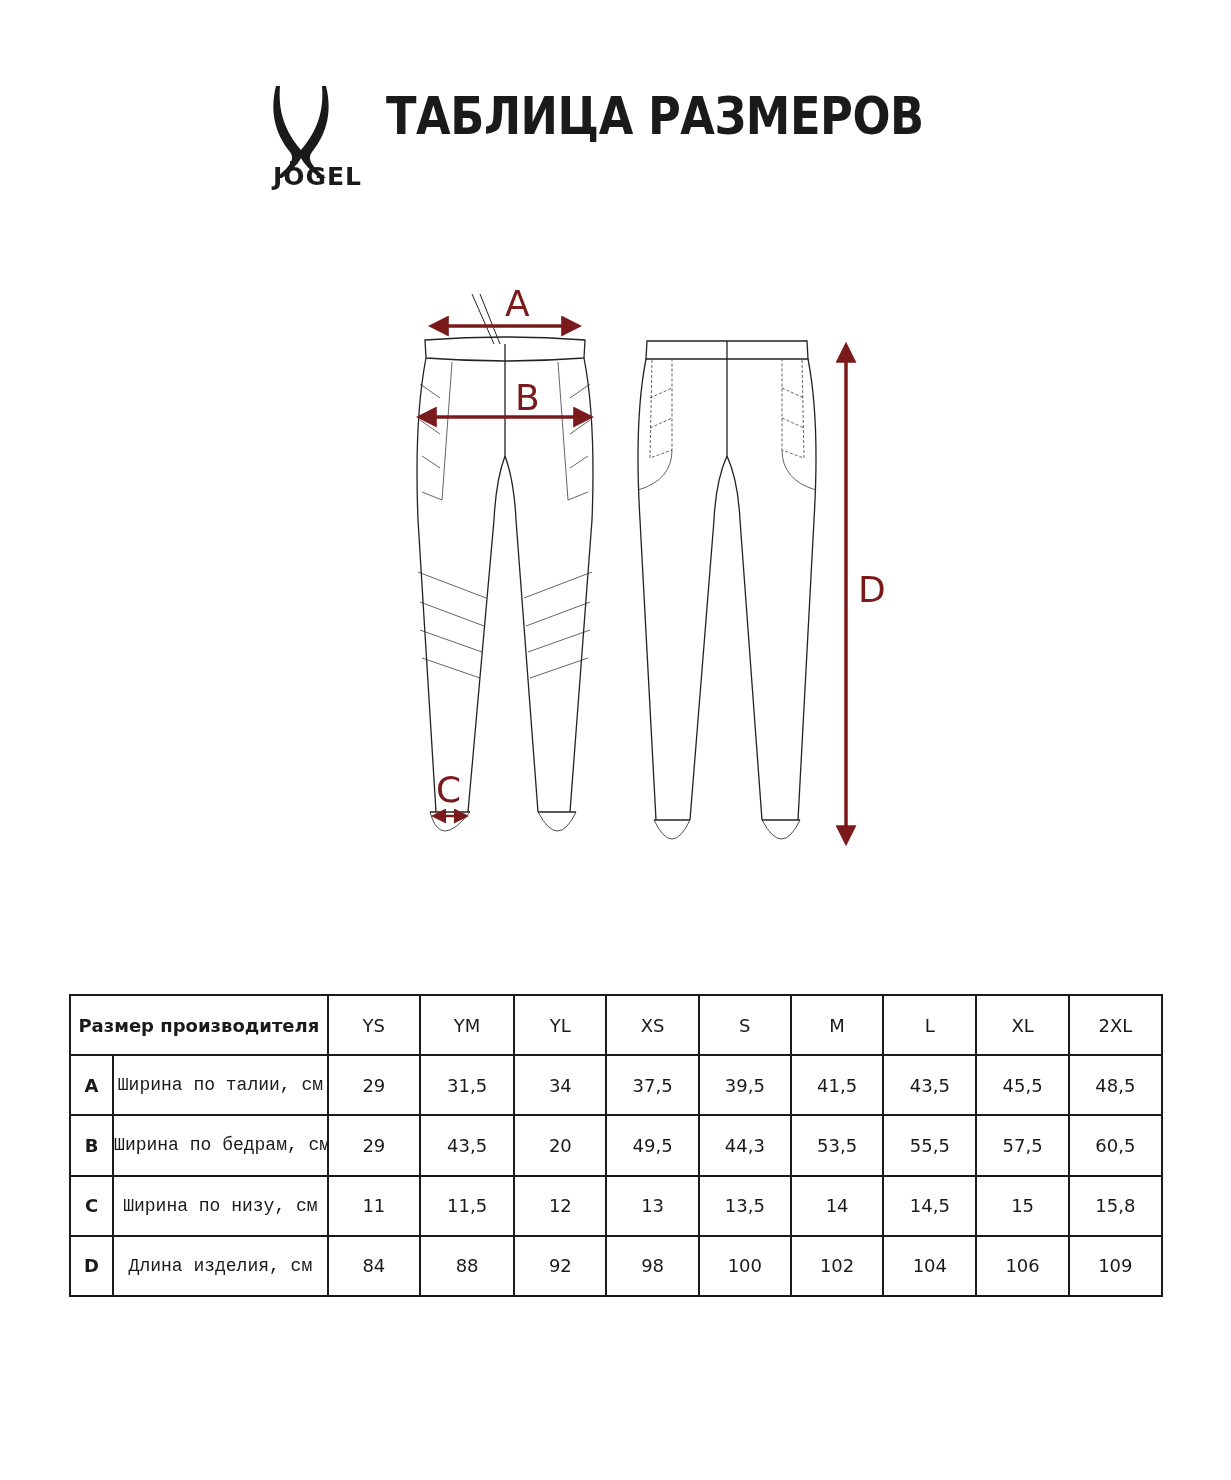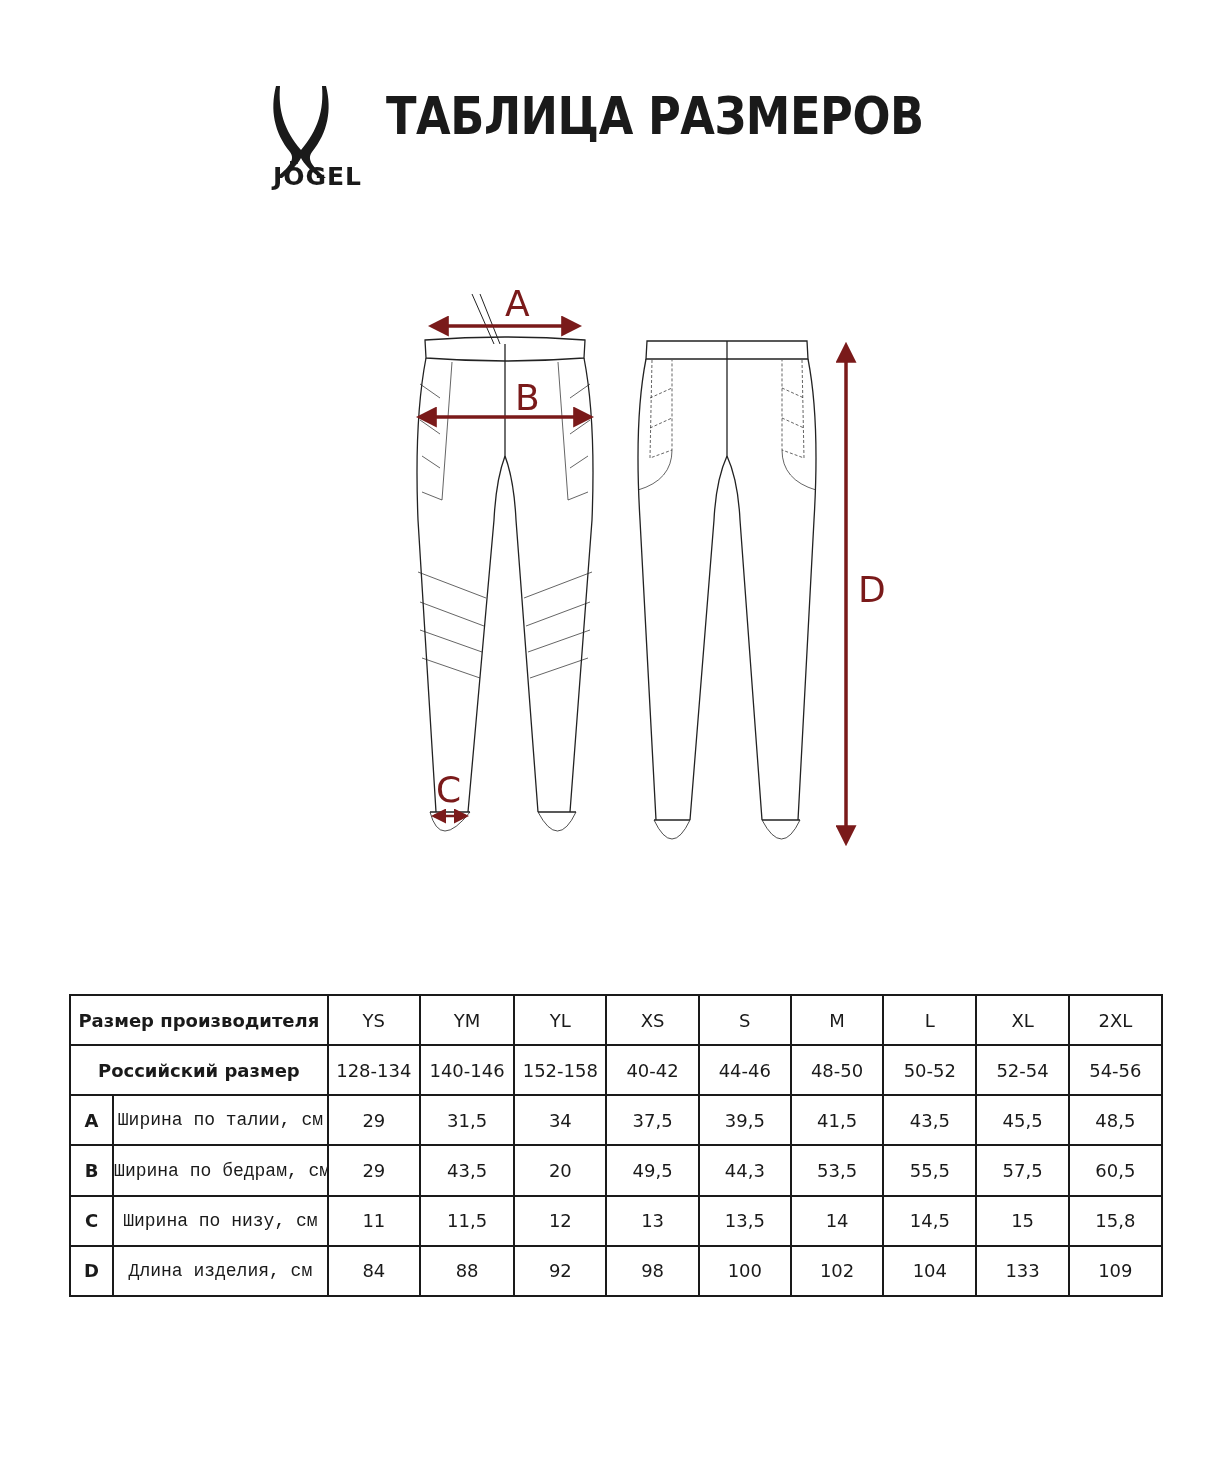--- a/index.html
+++ b/index.html
@@ -116,32 +116,20 @@
     <td>YM</td>
     <td>YL</td>
     <td>XS</td>
     <td>S</td>
     <td>M</td>
     <td>L</td>
     <td>XL</td>
     <td>2XL</td>
   </tr>
   <tr>
-    <td class="hdr" colspan="2">Российский размер</td>
-    <td>128-134</td>
-    <td>140-146</td>
-    <td>152-158</td>
-    <td>40-42</td>
-    <td>44-46</td>
-    <td>48-50</td>
-    <td>50-52</td>
-    <td>52-54</td>
-    <td>54-56</td>
-  </tr>
-  <tr>
     <td class="letter">A</td>
     <td class="param">Ширина по талии, см</td>
     <td>29</td>
     <td>31,5</td>
     <td>34</td>
     <td>37,5</td>
     <td>39,5</td>
     <td>41,5</td>
     <td>43,5</td>
     <td>45,5</td>
@@ -176,17 +164,17 @@
   <tr>
     <td class="letter">D</td>
     <td class="param">Длина изделия, см</td>
     <td>84</td>
     <td>88</td>
     <td>92</td>
     <td>98</td>
     <td>100</td>
     <td>102</td>
     <td>104</td>
-    <td>133</td>
+    <td>106</td>
     <td>109</td>
   </tr>
 </tbody>
   </table>
 
 </body></html>

